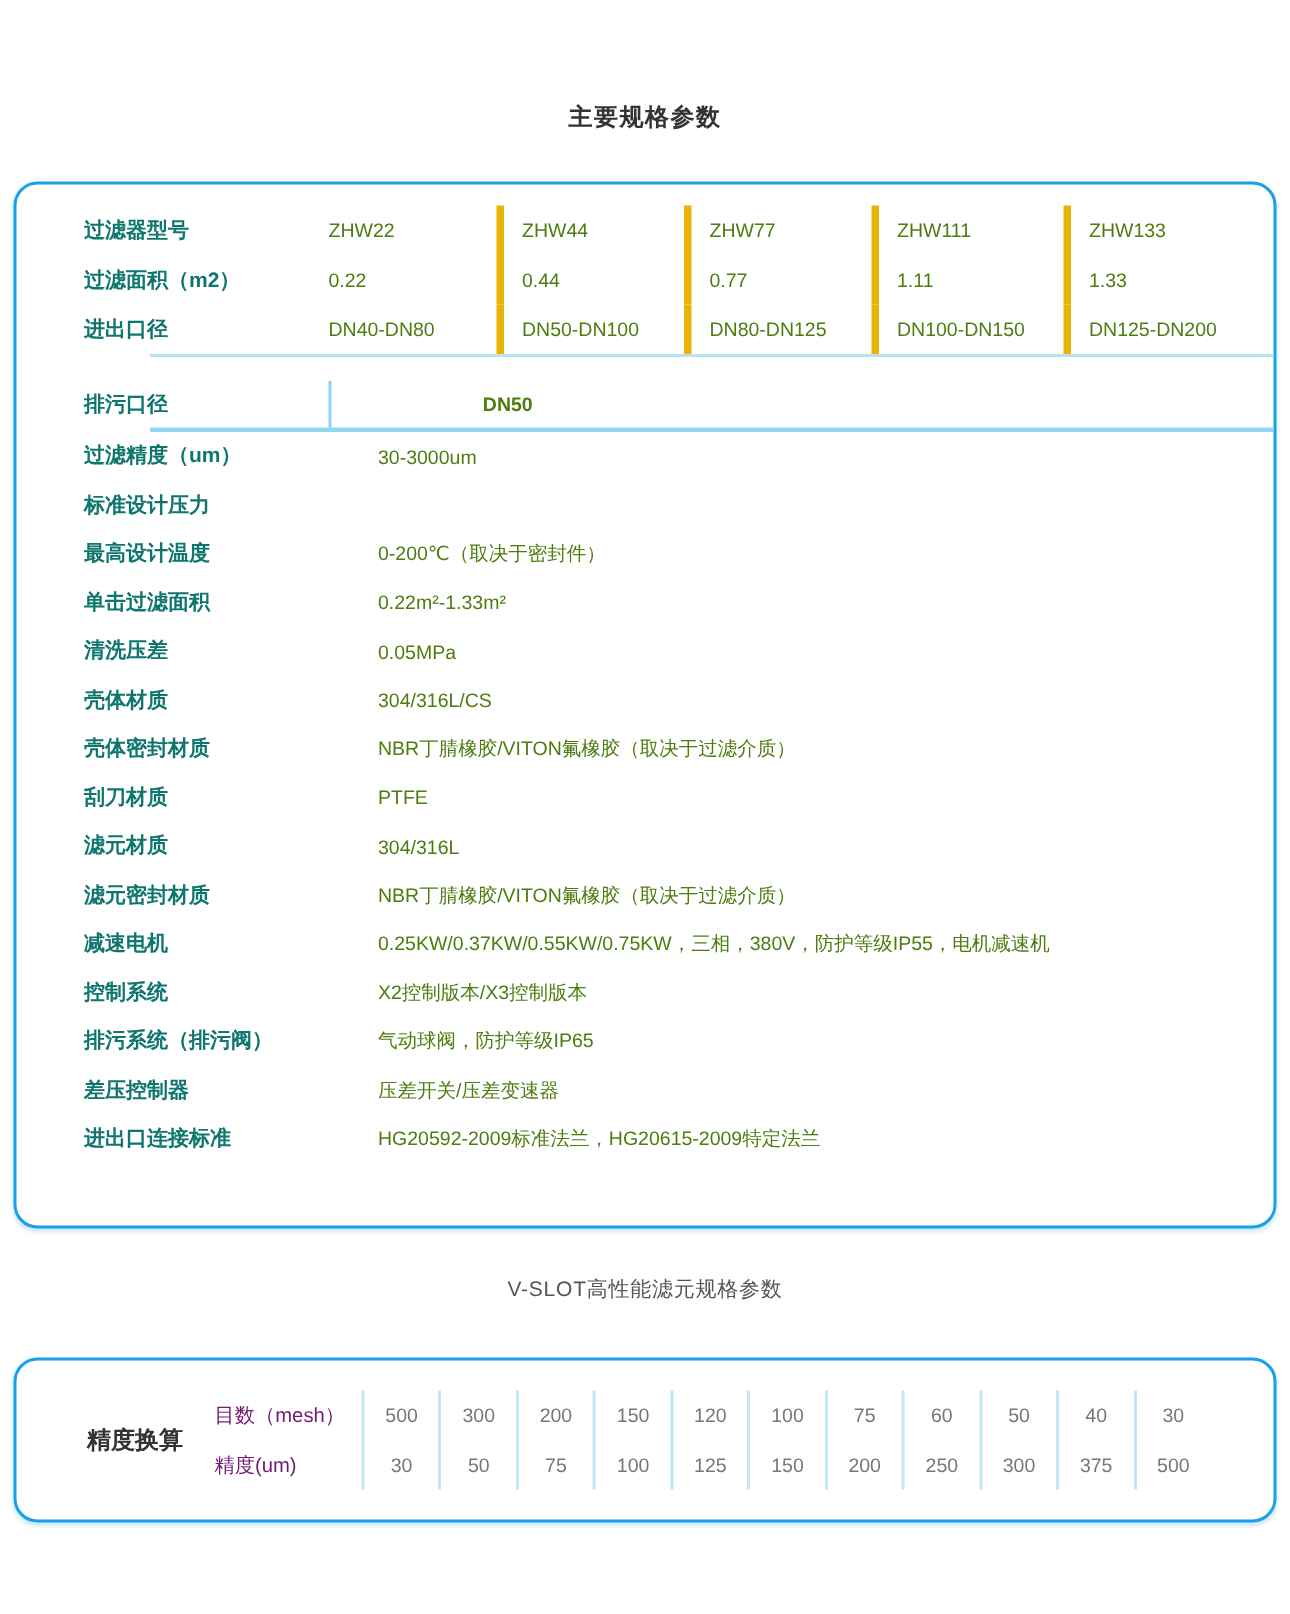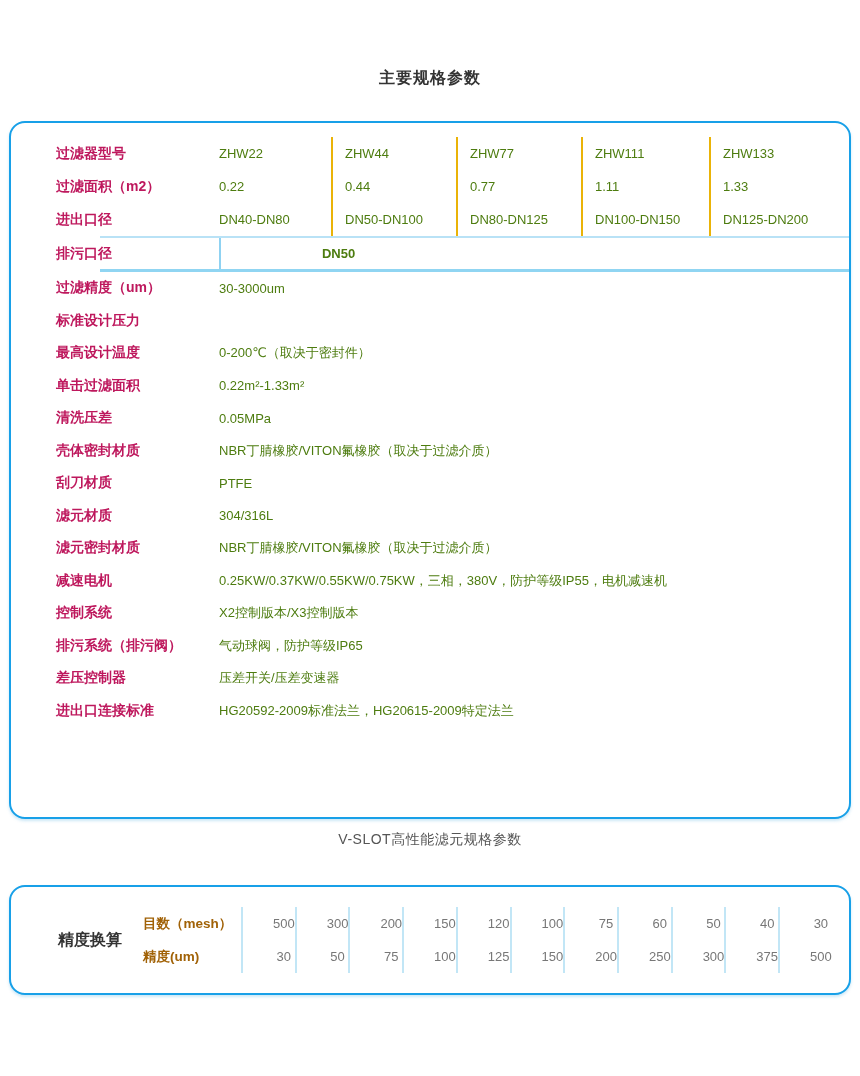--- a/index.html
+++ b/index.html
@@ -16,45 +16,45 @@
   .panel {
     margin: 0 9px; background: #fff;
     border: 2px solid #18A0E8; border-radius: 16px;
     box-shadow: 0 2px 3px rgba(110,185,230,.35);
   }
   .panel-1 { margin-top: 32px; height: 698px; padding: 14px 15px 0 45px; }
 
   
   .head-grid { display: grid; grid-template-columns: 163px 112px 125px 125px 128px 1fr; }
   .head-grid > div { height: 33px; display: flex; align-items: center; }
-  .cell-label { font-size: 14px; font-weight: 600; color: #be185d; }
+  .cell-label { font-size: 14px; font-weight: 600; color: #0f766e; }
   .cell-value { font-size: 13px; color: #4d7c0f; }
-  .cv { border-left: 2px solid #eab308; padding-left: 12px; }
+  .cv { border-left: 5px solid #eab308; padding-left: 12px; }
 
   
   .rule-thin  { height: 2px; background: #B9E2F6; margin-left: 44px; margin-right: -15px; }
   .rule-thick { height: 3px; background: #90D5F2; margin-left: 44px; margin-right: -15px; }
-  .drain-grid { display: grid; grid-template-columns: 163px 237px 1fr; }
+  .drain-grid { display: grid; grid-template-columns: 163px 237px 1fr; margin-top: 16px; }
   .drain-grid > div { height: 31px; display: flex; align-items: center; }
   .drain-right { border-left: 2px solid #8FD2F2; justify-content: center; font-weight: bold; }
 
   
-  .detail-row { display: grid; grid-template-columns: 163px 1fr; height: 32.5px; align-items: center; }
+  .detail-row { display: grid; grid-template-columns: 163px 1fr; height: 32.5px; align-items: center; gap: 33px; }
 
   
-  .sub-title { margin-top: 12px; text-align: center; font-size: 14px; color: #555; letter-spacing: 0.5px; }
+  .sub-title { margin-top: 32px; text-align: center; font-size: 14px; color: #555; letter-spacing: 0.5px; }
 
   
   .panel-2 { margin-top: 36px; height: 110px; display: flex; align-items: center; padding: 0 42px 0 47px; }
   .mesh-grid { display: grid; width: 100%; grid-template-columns: 85px 98px repeat(11, 1fr); grid-auto-rows: 33px; }
   .mesh-label { grid-row: 1 / 3; display: flex; align-items: center; font-size: 16px; font-weight: 600; color: #333; }
-  .mesh-rowhead { display: flex; align-items: center; font-size: 13.5px; font-weight: 700; color: #a16207; }
+  .mesh-rowhead { display: flex; align-items: center; font-size: 13.5px; font-weight: 400; color: #701a75; }
   .mesh-val {
     display: flex; align-items: center; justify-content: center; height: 100%;
-    font-size: 13px; color: #777; border-left: 2px solid #C2E6F6; padding-left: 30px;
+    font-size: 13px; color: #777; border-left: 2px solid #C2E6F6;
   }
 </style>
 </head>
 <body>
 
 <div class="page-title">主要规格参数</div>
 
 <div class="panel panel-1">
 
   <div class="head-grid">
@@ -101,20 +101,24 @@
       <div class="cell-label">最高设计温度</div>
       <div class="cell-value">0-200℃（取决于密封件）</div>
     </div>
     <div class="detail-row">
       <div class="cell-label">单击过滤面积</div>
       <div class="cell-value">0.22m²-1.33m²</div>
     </div>
     <div class="detail-row">
       <div class="cell-label">清洗压差</div>
       <div class="cell-value">0.05MPa</div>
+    </div>
+    <div class="detail-row">
+      <div class="cell-label">壳体材质</div>
+      <div class="cell-value">304/316L/CS</div>
     </div>
     <div class="detail-row">
       <div class="cell-label">壳体密封材质</div>
       <div class="cell-value">NBR丁腈橡胶/VITON氟橡胶（取决于过滤介质）</div>
     </div>
     <div class="detail-row">
       <div class="cell-label">刮刀材质</div>
       <div class="cell-value">PTFE</div>
     </div>
     <div class="detail-row">

